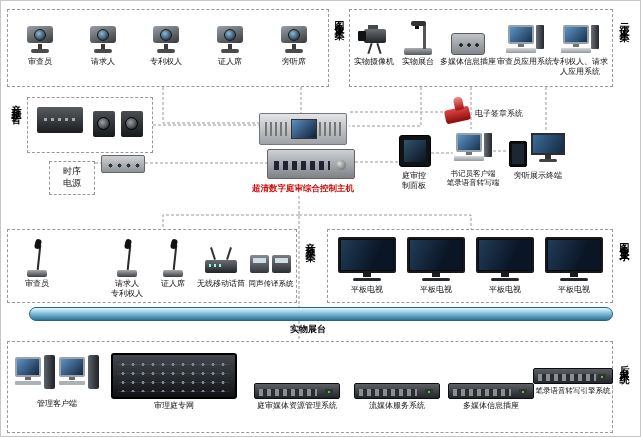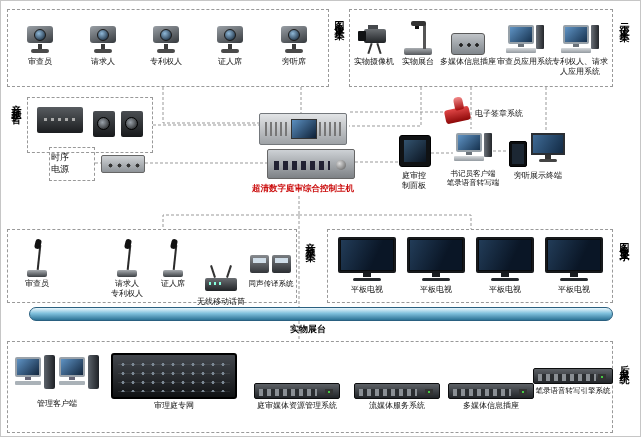--- a/index.html
+++ b/index.html
@@ -16,22 +16,22 @@
   .g-au .ico{height:38px}
   .g-tv .ico{height:48px}
   .g-be .ico{height:46px}
   .lbl{font-size:8px;line-height:1.25;text-align:center;white-space:pre-line;margin-top:2px;color:#111}
   .lbl.sm{font-size:7.5px}
   .slbl{position:absolute;font-size:7.5px;line-height:1.2;text-align:center;color:#111}
   .host-lbl{position:absolute;font-size:8.5px;font-weight:bold;color:#cc1111;text-align:center;line-height:1.1}
   .net-lbl{position:absolute;font-size:9px;font-weight:bold;text-align:center;color:#000}
   .pipe{position:absolute;left:28px;top:306px;width:584px;height:14px;border-radius:7px;
         background:linear-gradient(#eaf7fd,#7fc0dc 45%,#2d7396);border:1px solid #2a6080}
-  .pwr-box{position:absolute;left:48px;top:146px;width:46px;height:34px;border:1px dashed #999;
-        display:flex;align-items:center;}
+  .pwr-box{position:absolute;left:48px;top:160px;width:46px;height:34px;border:1px dashed #999;
+        display:flex;align-items:center;justify-content:center}
   .pwr-box span{display:block;width:20px;font-size:9px;line-height:1.3;text-align:center;word-break:break-all}
   
   .ic{position:relative;display:block}
   .ic i{position:absolute;display:block}
   .ic-ptz{width:34px;height:32px}
   .ic-ptz .head{left:4px;top:3px;width:26px;height:17px;border-radius:3px;background:linear-gradient(160deg,#9aa0a6,#35393d)}
   .ic-ptz .lens{left:11px;top:6px;width:12px;height:12px;border-radius:50%;border:1px solid #1a1a1a;background:radial-gradient(circle at 38% 35%,#8fb8d8,#0a1828)}
   .ic-ptz .neck{left:15px;top:21px;width:4px;height:5px;background:#3a3a3a}
   .ic-ptz .base{left:8px;top:26px;width:18px;height:4px;border-radius:2px;background:#4a4a4a}
   .ic-cam{width:36px;height:32px}
@@ -338,21 +338,21 @@
   <div class="dev g-au" style="left:150px;top:238px;width:44px">
     <span class="ico">
         <span class="ic ic-mic">
           <i class="stem"></i>
           <i class="tip"></i>
           <i class="base"></i>
         </span>
       </span>
     <span class="lbl">证人席</span>
   </div>
-  <div class="dev g-au" style="left:194px;top:256px;width:52px">
+  <div class="dev g-au" style="left:194px;top:238px;width:52px">
     <span class="ico">
         <span class="ic ic-wifi">
           <i class="a1"></i>
           <i class="a2"></i>
           <i class="box"></i>
           <i class="led"></i>
         </span>
       </span>
     <span class="lbl">无线移动话筒</span>
   </div>

